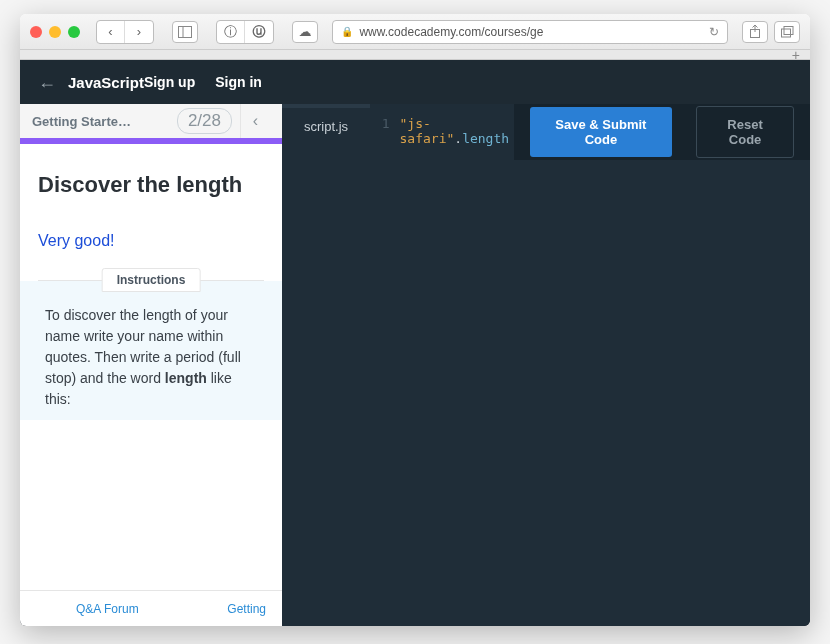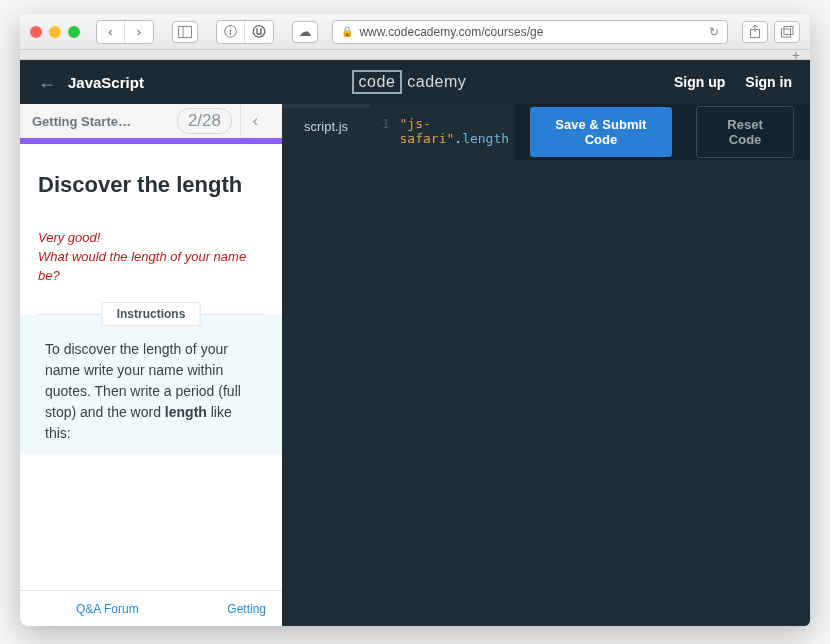--- a/index.html
+++ b/index.html
@@ -35,21 +35,21 @@
 
 .content { flex: 1; display: flex; min-height: 0; }
 .sidebar { width: 262px; background: #fff; display: flex; flex-direction: column; }
 .lesson-bar { height: 40px; background: #f5f5f5; border-bottom: 6px solid #8b5cf6; display: flex; align-items: center; padding: 0 12px; gap: 8px; }
 .lesson-name { font-weight: 600; color: #6a7680; font-size: 13px; flex: 1; white-space: nowrap; overflow: hidden; text-overflow: ellipsis; }
 .progress-pill { border: 1px solid #cfd6db; border-radius: 12px; padding: 2px 10px; font-size: 17px; color: #8a949b; }
 .lesson-back { width: 30px; text-align: center; color: #8a949b; font-size: 16px; border-left: 1px solid #e5e5e5; align-self: stretch; display: flex; align-items: center; justify-content: center; }
 
 .lesson-body { flex: 1; padding: 28px 18px 10px; overflow: hidden; }
 .lesson-title { font-size: 22px; font-weight: 700; color: #2b3137; margin-bottom: 32px; line-height: 1.15; }
-.lesson-text { font-size: 13px; color: #b91c1c; line-height: 1.45; font-style: italic; }
+.lesson-text { font-size: 16px; color: #1d4ed8; line-height: 1.45; }
 .instructions-tab { margin-top: 28px; border-top: 1px solid #e5e5e5; position: relative; }
 .instructions-tab .tab { position: absolute; top: -13px; left: 50%; transform: translateX(-50%); background: #fff; border: 1px solid #e5e5e5; border-radius: 3px 3px 0 0; padding: 4px 14px; font-size: 12px; font-weight: 600; color: #4a5560; }
 .instructions-body { background: #f1f9fd; padding: 24px 25px 10px; margin: 0 -18px; font-size: 14px; color: #3a4148; line-height: 1.5; }
 .instructions-body b { font-weight: 700; }
 
 .sidebar-footer { height: 36px; border-top: 1px solid #e5e5e5; display: flex; align-items: center; justify-content: space-between; padding: 0 16px; font-size: 12px; }
 .sidebar-footer span { color: #2a8cd6; cursor: pointer; margin-left: 40px; }
 
 .editor-pane { flex: 1; display: flex; flex-direction: row; background: #1f2d38; }
 .tab-row { height: 40px; background: #2a3a47; display: flex; align-items: flex-end; }
@@ -116,44 +116,37 @@
     </div>
   </div>
   <div class="tabstrip">
     <span class="plus">+</span>
   </div>
 
   <div class="app">
     <div class="app-header">
       <span class="back-arrow">←</span>
       <span class="course-name">JavaScript</span>
-      <div class="brand">
-        <div class="brand-box">
-          <span class="brand-left">code</span>
-          <span class="brand-right">cademy</span>
-        </div>
-      </div>
       <div class="auth">
         <span>Sign up</span>
         <span>Sign in</span>
       </div>
     </div>
 
     <div class="content">
       <div class="sidebar">
         <div class="lesson-bar">
           <span class="lesson-name">Getting Starte…</span>
           <span class="progress-pill">2/28</span>
           <span class="lesson-back">‹</span>
         </div>
         <div class="lesson-body">
           <div class="lesson-title">Discover the length</div>
           <div class="lesson-text">
             <div>Very good!</div>
-            <div>What would the length of your name be?</div>
           </div>
           <div class="instructions-tab">
             <div class="tab">Instructions</div>
             <div class="instructions-body">
               <span>To discover the length of your name write your name within quotes. Then write a period (full stop) and the word </span><b>length</b><span> like this:</span>
             </div>
           </div>
         </div>
         <div class="sidebar-footer">
           <span>Q&amp;A Forum</span>

